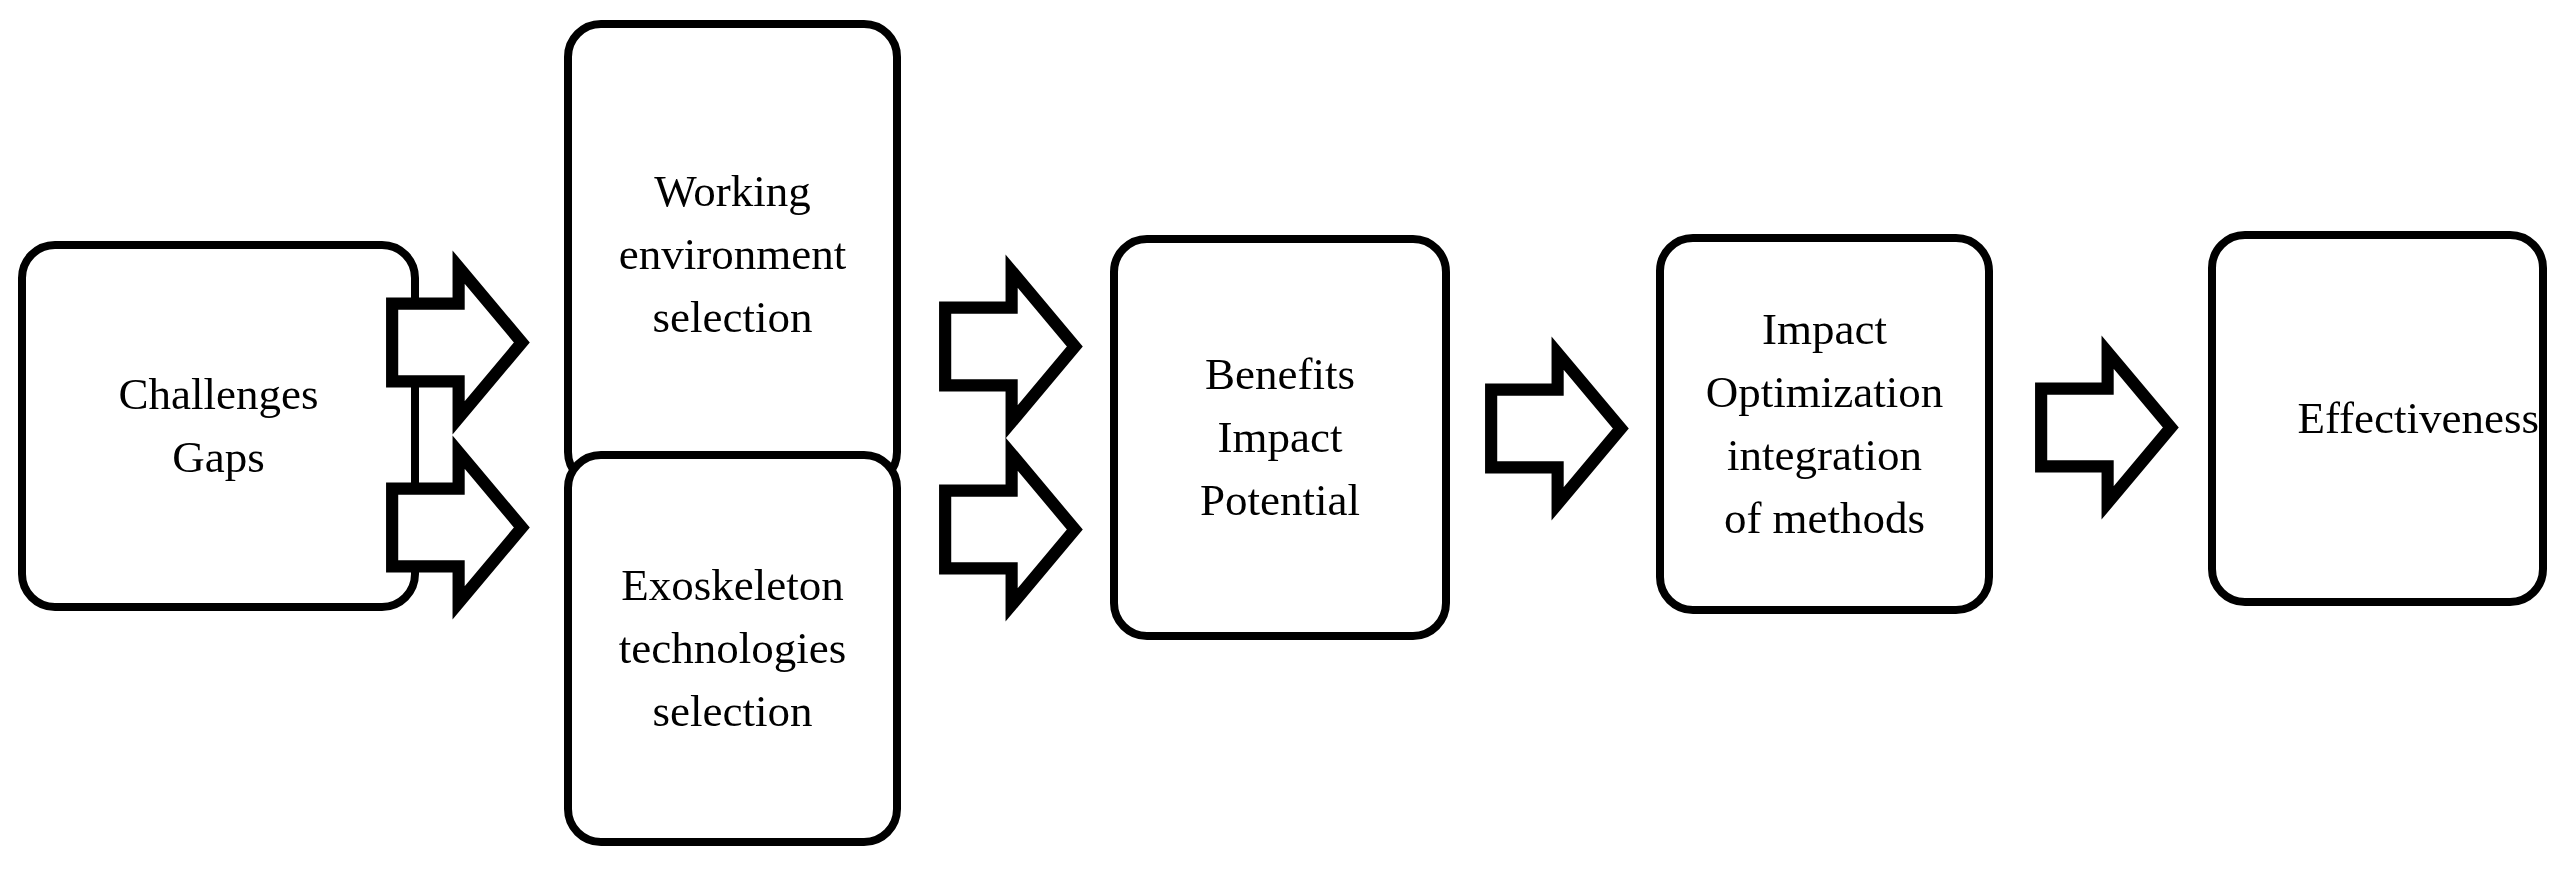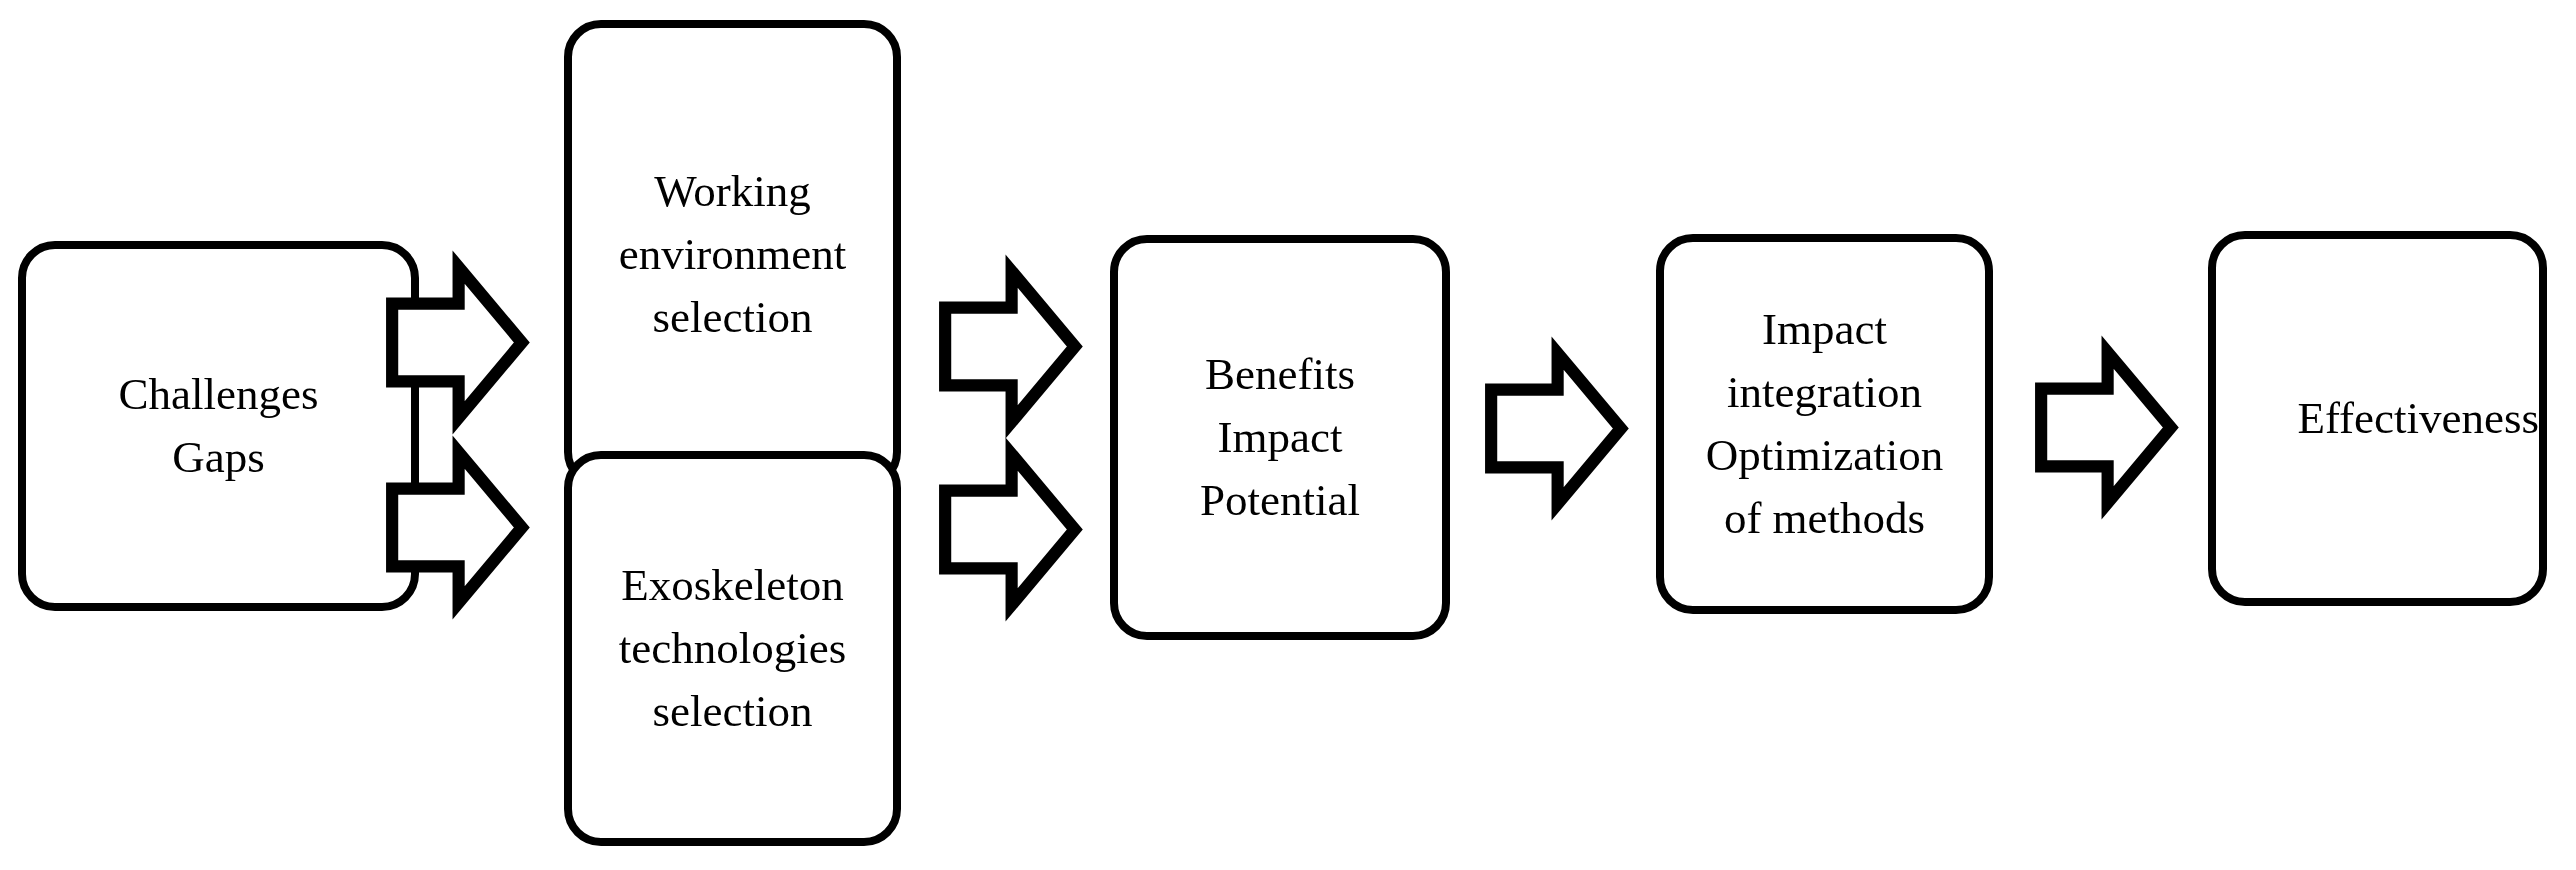--- a/index.html
+++ b/index.html
@@ -68,22 +68,22 @@
   </div>
 
   <div class="node" style="left:1110px; top:235px; width:340px; height:405px;">
     <span>Benefits</span>
     <span>Impact</span>
     <span>Potential</span>
   </div>
 
   <div class="node" style="left:1656px; top:234px; width:337px; height:380px;">
     <span>Impact</span>
+    <span>Optimization</span>
     <span>integration</span>
-    <span>Optimization</span>
     <span>of methods</span>
   </div>
 
   <div class="node" style="left:2208px; top:231px; width:339px; height:375px;align-items:flex-end;">
     <span>Effectiveness</span>
   </div>
 
   <svg class="arrow" style="left:384px; top:259px;" width="146" height="167" viewBox="-10 -10 180 206">
     <polygon points="0,45 82,45 82,0 160,93 82,186 82,141 0,141"></polygon>
   </svg>

